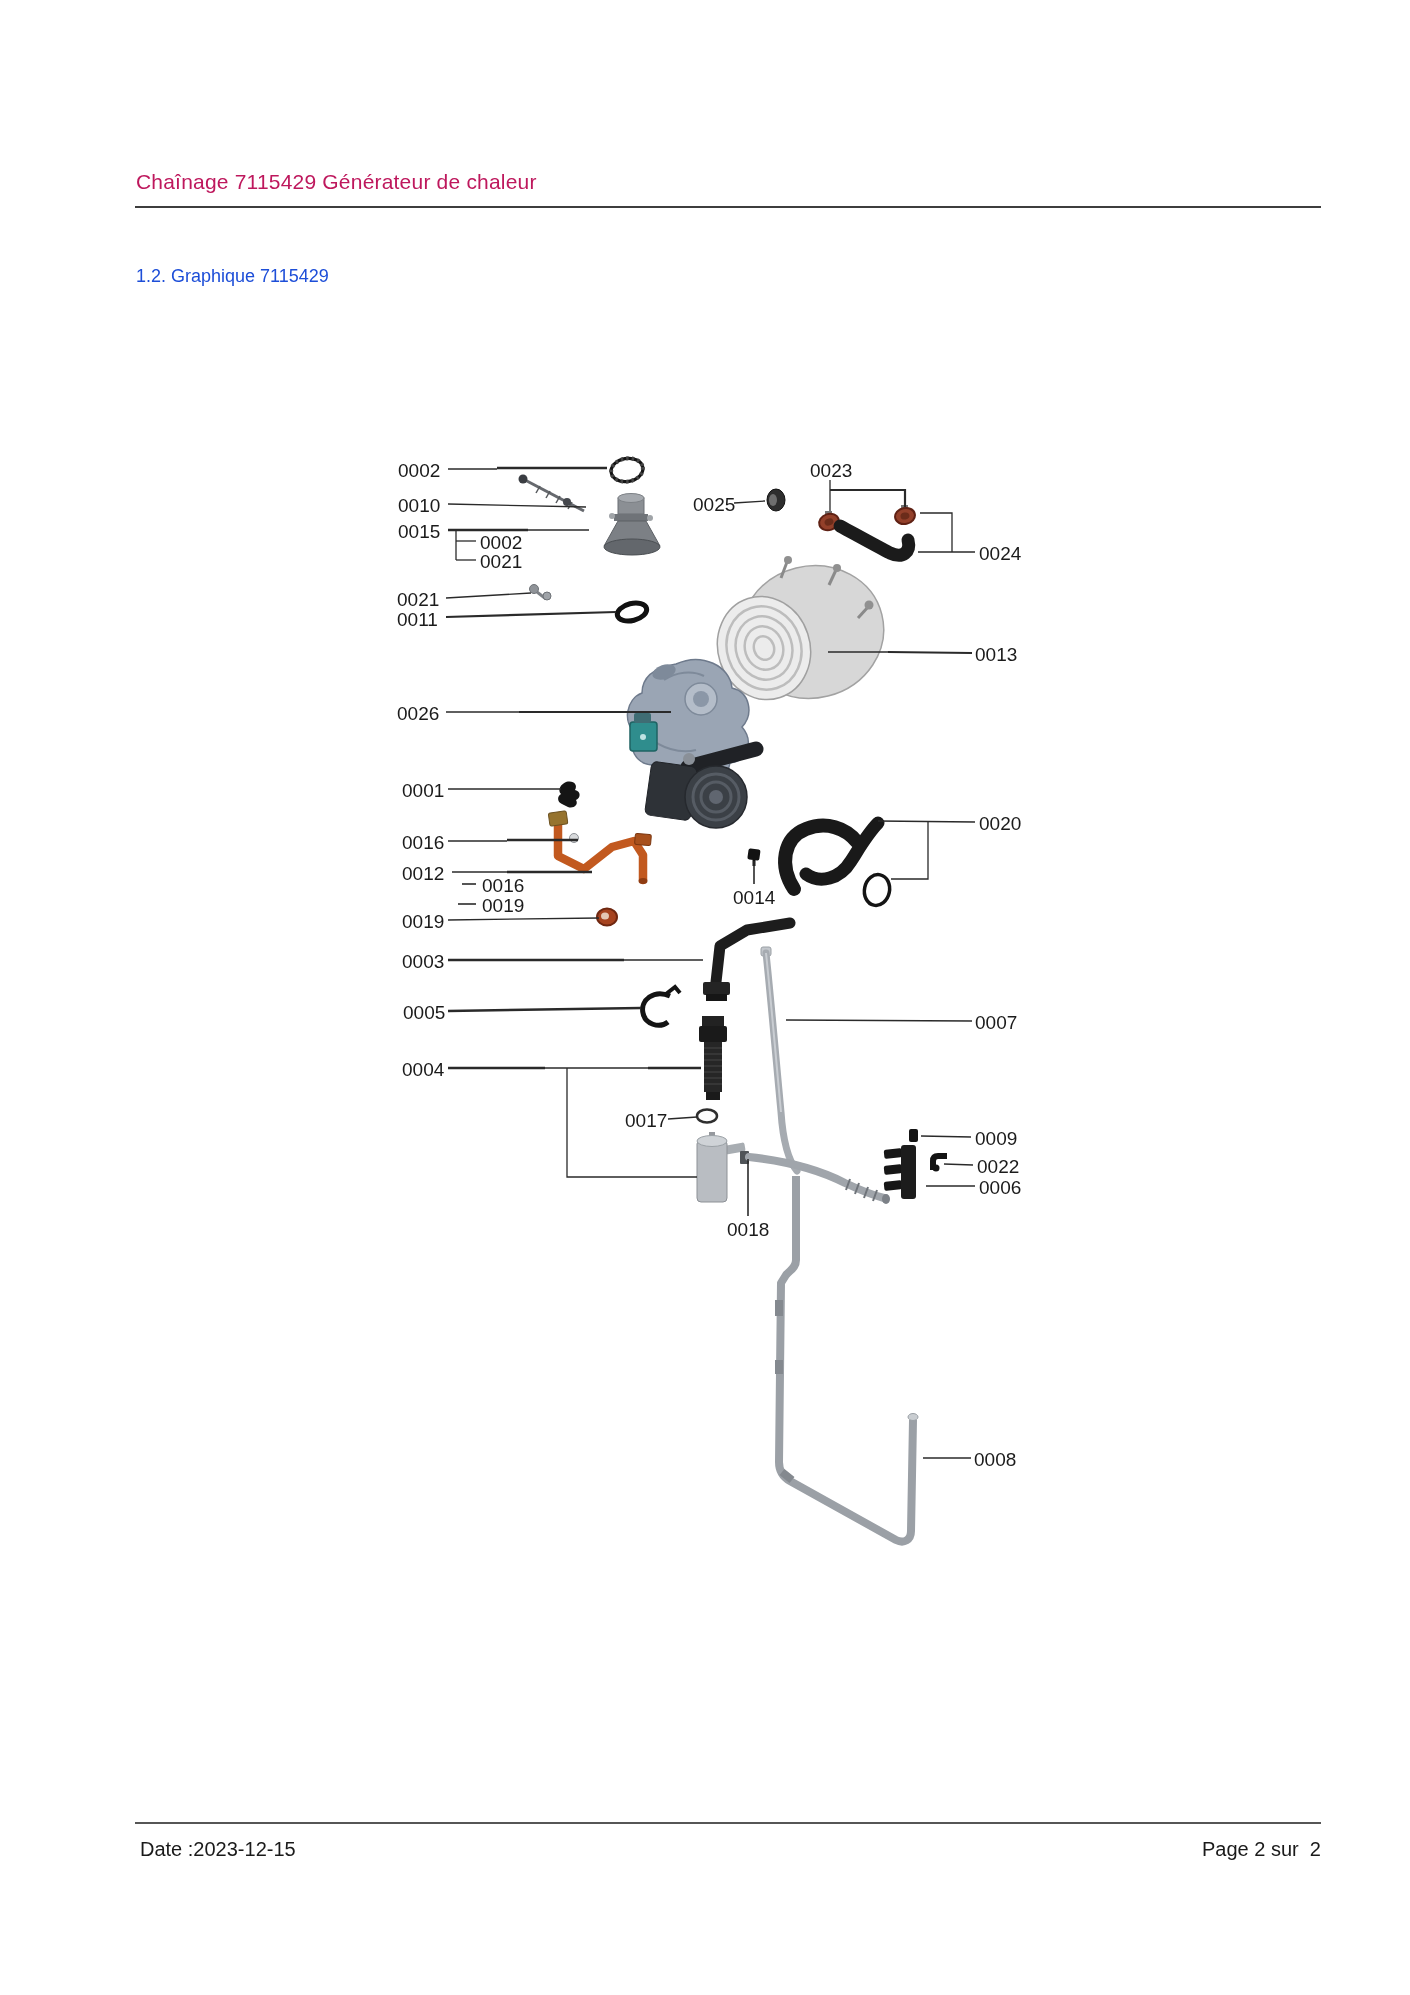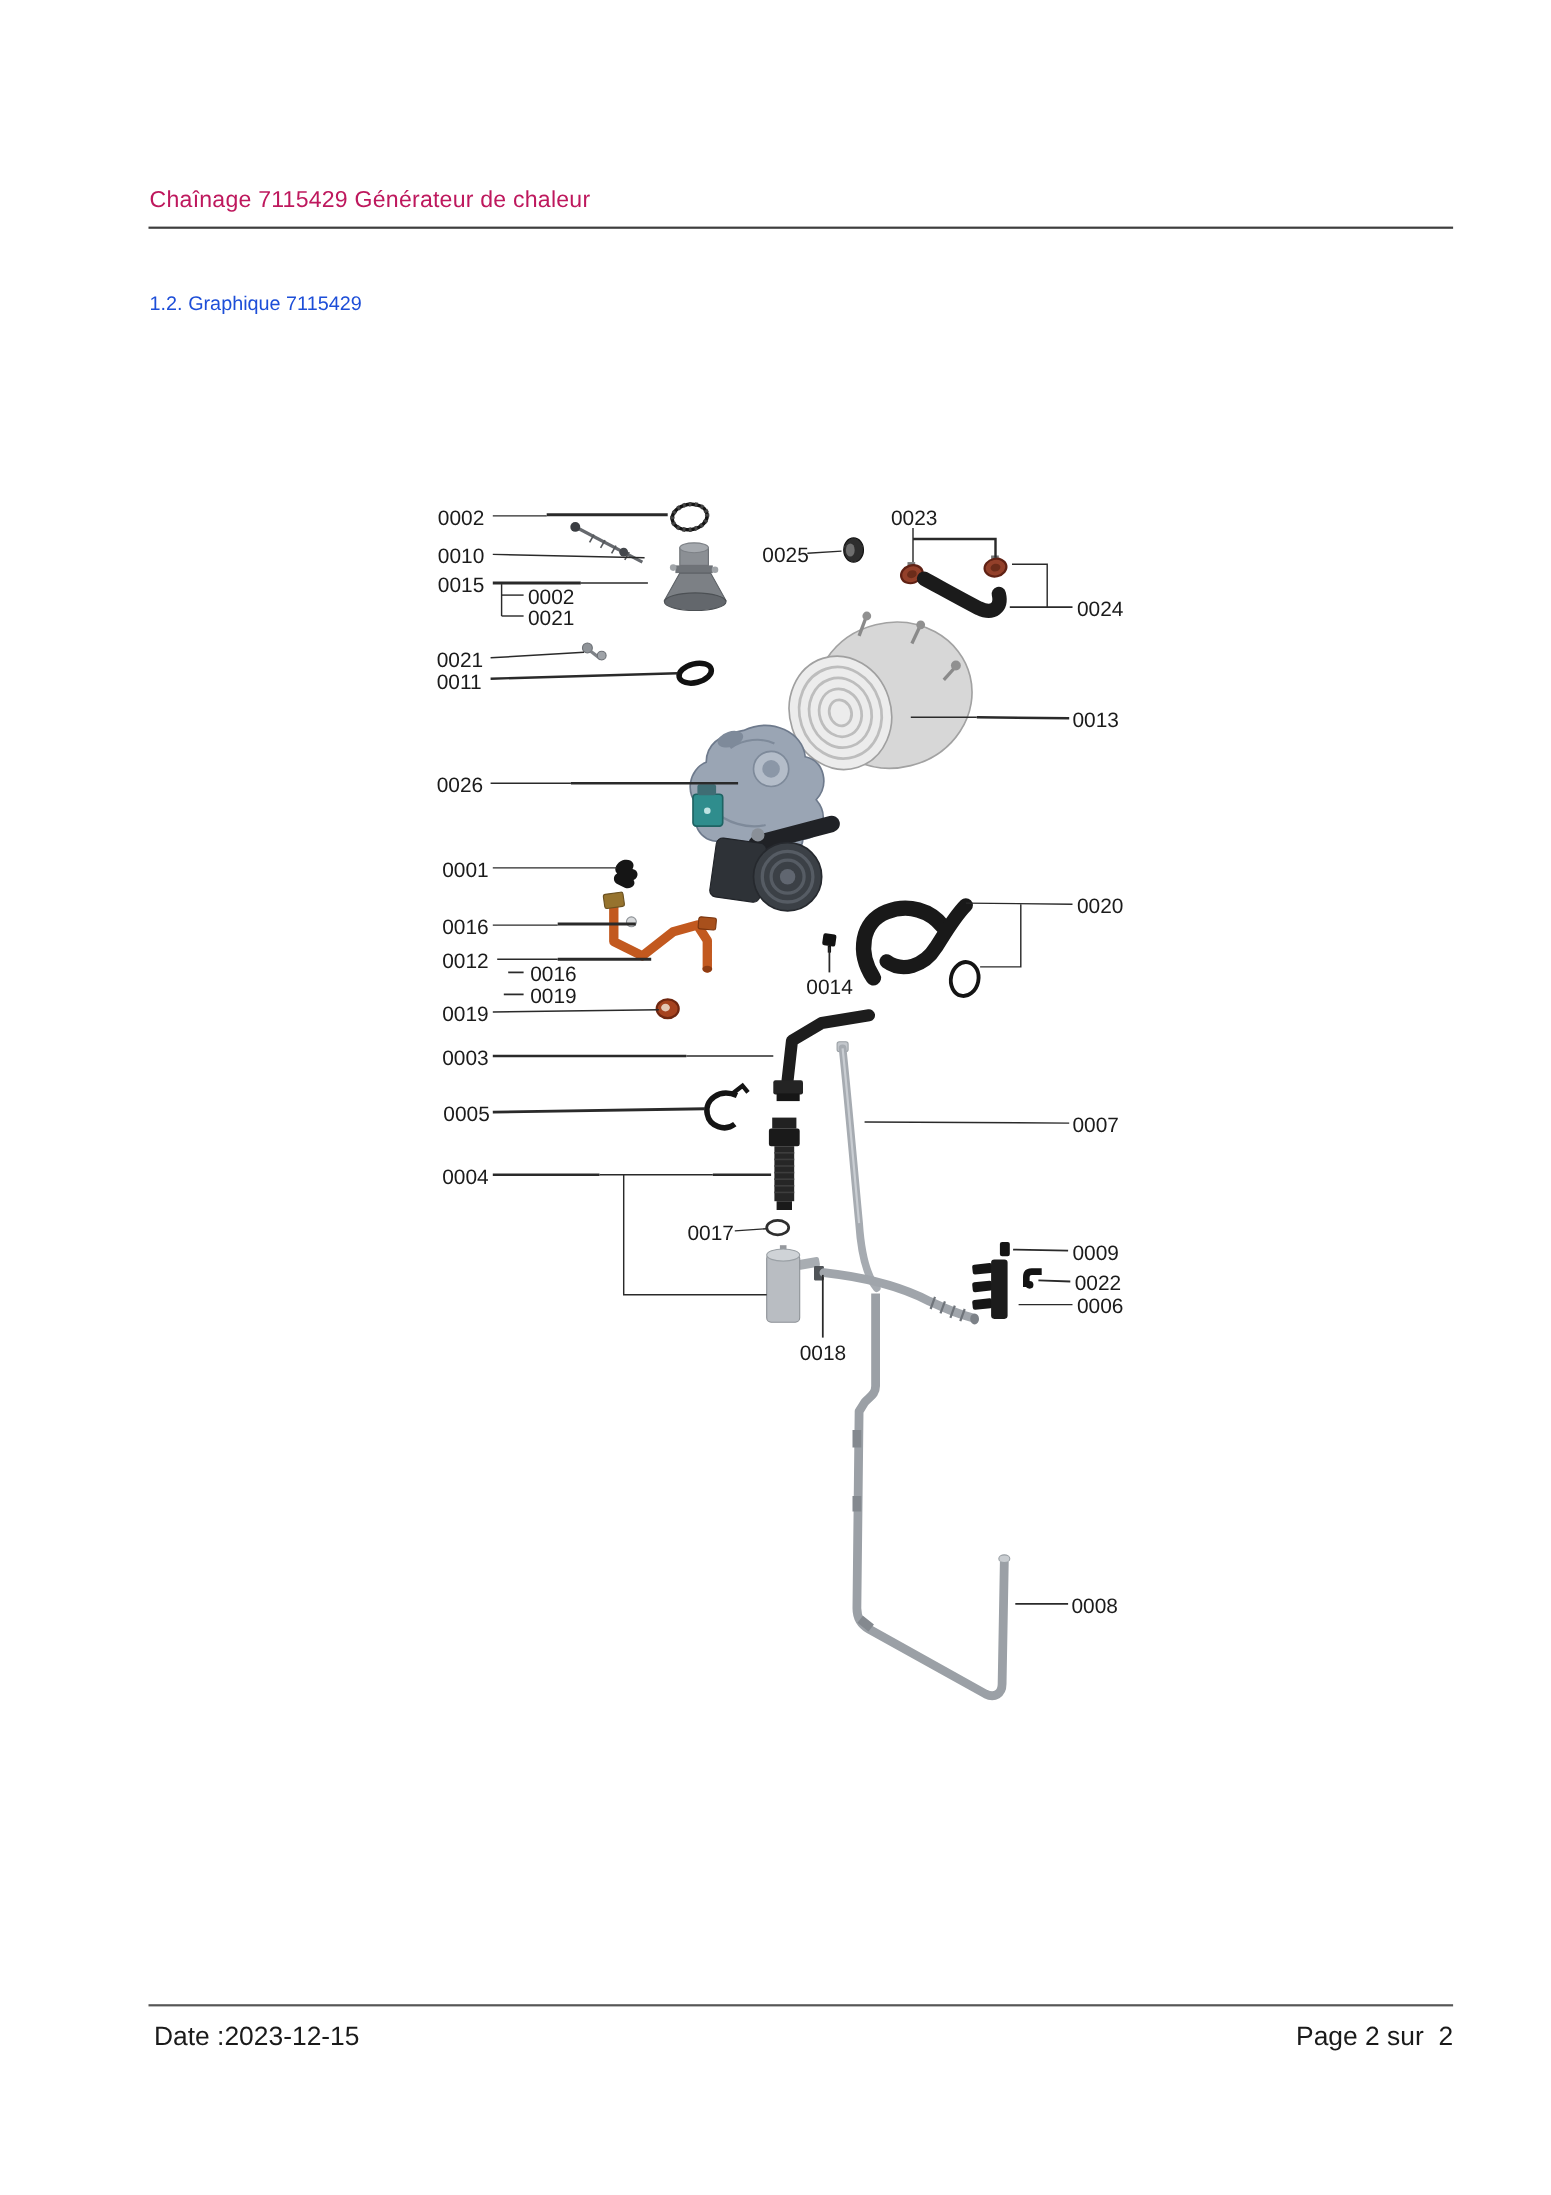--- a/index.html
+++ b/index.html
@@ -6,22 +6,22 @@
   body{
     width:1410px;height:1995px;position:relative;background:#ffffff;
     font-family:"Liberation Sans", sans-serif;color:#111;overflow:hidden;
   }
   .abs{position:absolute;}
   .doc-title{left:136px;top:170px;font-size:21px;letter-spacing:.2px;color:#be185d;}
   .rule{position:absolute;background:#3e3e3e;}
   .header-rule{left:135px;top:206px;width:1186px;height:2px;}
   .section-title{left:136px;top:266px;font-size:18px;font-weight:normal;color:#1d4ed8;}
   .footer-rule{left:135px;top:1822px;width:1186px;height:2px;background:#565656;}
-  .footer-date{left:140px;top:1838px;font-size:24px;color:#1a1a1a;}
-  .footer-page{left:135px;top:1838px;width:1186px;text-align:right;font-size:24px;color:#1a1a1a;white-space:pre;}
+  .footer-date{left:140px;top:1838px;font-size:20px;color:#1a1a1a;}
+  .footer-page{left:135px;top:1838px;width:1186px;text-align:right;font-size:20px;color:#1a1a1a;white-space:pre;}
   svg#diagram{position:absolute;left:0;top:0;}
   #ann-layer text{font-family:"Liberation Sans",sans-serif;font-size:19px;fill:#1b1b1b;}
 </style>
 </head>
 <body>
 
 <div class="abs doc-title">Chaînage 7115429 Générateur de chaleur</div>
 <div class="rule header-rule"></div>
 
 <div class="abs section-title">1.2. Graphique 7115429</div>

